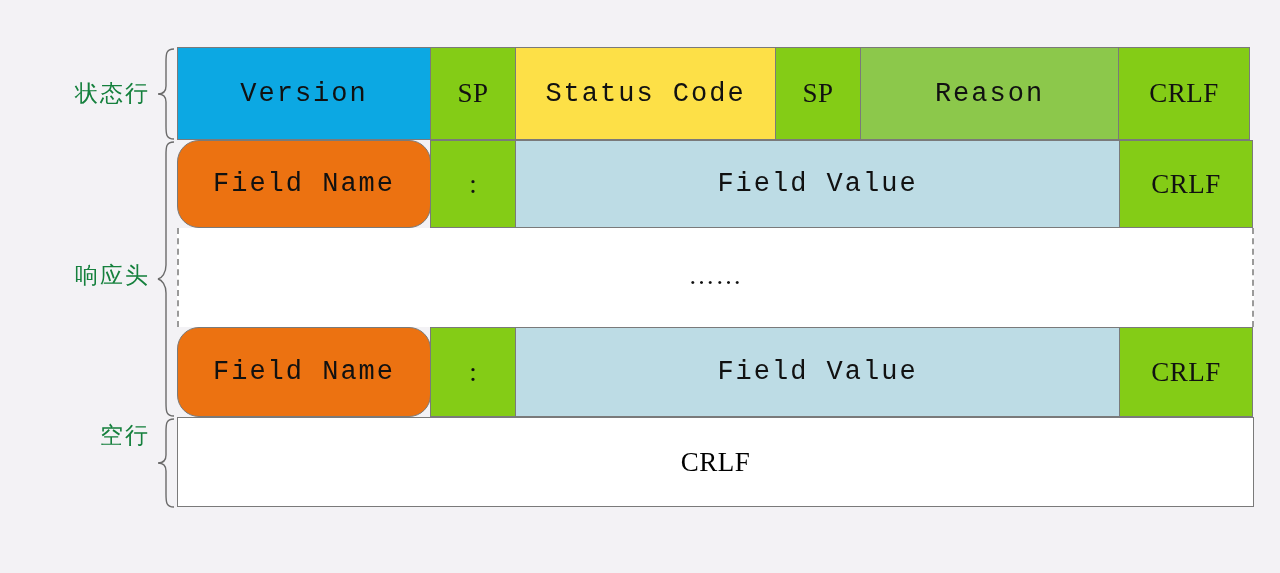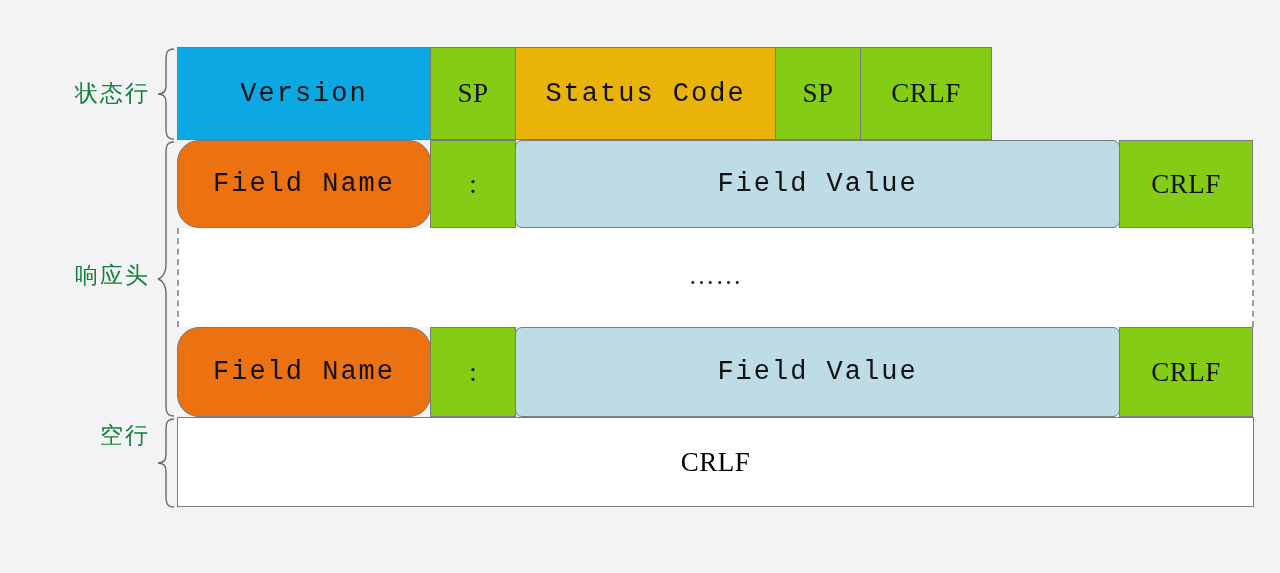--- a/index.html
+++ b/index.html
@@ -80,24 +80,24 @@
     font-size: 27px;
     letter-spacing: 0.5px;
   }
   .colon {
     font-family: "Liberation Serif", "DejaVu Serif", serif;
     font-size: 27px;
   }
 
   .c-version  { background: #0ca8e3; }
   .c-white    { background: #84cc16; }
-  .c-status   { background: #eab308; }
+  .c-status   { background: #fde047; }
   .c-reason   { background: #8cc84b; }
   .c-fname    { background: #ec7211; border-radius: 22px; }
-  .c-fvalue   { background: #bddce5; border-radius: 7px; }
+  .c-fvalue   { background: #bddce5; }
 
   
   .row-ellipsis {
     background: #ffffff;
     box-sizing: border-box;
     border-left: 2px dashed #9a9a9a;
     border-right: 2px dashed #9a9a9a;
     border-top: none;
     border-bottom: none;
     display: flex;
@@ -147,20 +147,21 @@
     </svg>
   </div>
 
   <div id="table">
 
     <div class="row" style="top:0px; height:93px;">
       <div class="cell c-version mono" style="width:254px;">Version</div>
       <div class="cell c-white serif" style="width:86px; margin-left:-1px;">SP</div>
       <div class="cell c-status mono" style="width:261px; margin-left:-1px;">Status Code</div>
       <div class="cell c-white serif" style="width:86px; margin-left:-1px;">SP</div>
+      <div class="cell c-reason mono" style="width:259px; margin-left:-1px;">Reason</div>
       <div class="cell c-white serif" style="width:132px; margin-left:-1px;">CRLF</div>
     </div>
 
     <div class="row" style="top:93px; height:88px;">
       <div class="cell c-fname mono" style="width:254px;">Field Name</div>
       <div class="cell c-white colon" style="width:86px; margin-left:-1px;">:</div>
       <div class="cell c-fvalue mono" style="width:605px; margin-left:-1px;">Field Value</div>
       <div class="cell c-white serif" style="width:134px; margin-left:-1px;">CRLF</div>
     </div>
 

